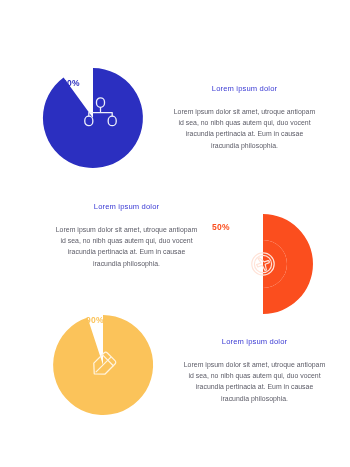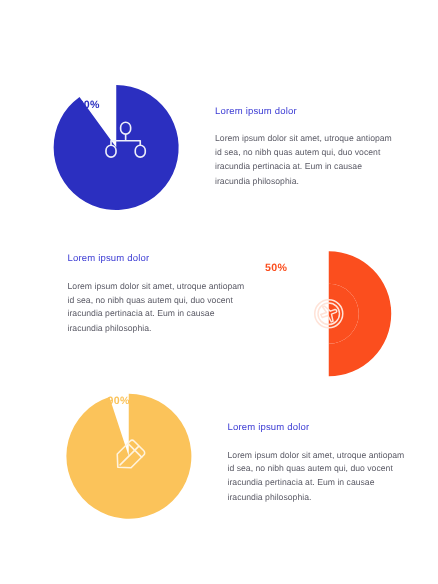--- a/index.html
+++ b/index.html
@@ -13,41 +13,42 @@
     position: relative;
     overflow: hidden;
     font-family: "Liberation Sans", sans-serif;
     -webkit-font-smoothing: antialiased;
   }
 
   .slide {
     position: absolute;
     inset: 0;
     background: #ffffff;
+    text-align: center;
   }
 
   
   .row {
     position: absolute;
     left: 0;
     width: 350px;
     height: 120px;
   }
   #row-1 { top: 58px; }
   #row-2 { top: 187px; }
   #row-3 { top: 305px; margin-left: 10px; }
 
   
   .graphic {
     position: absolute;
     width: 110px;
     height: 110px;
   }
   .graphic.left  { left: 38px;  top: 5px; }
-  .graphic.right { left: 208px; top: 9px; }
+  .graphic.right { left: 208px; top: 22px; }
 
   .shape-wrap {
     position: absolute;
     left: 0;
     top: 0;
     width: 110px;
     height: 110px;
   }
 
   

